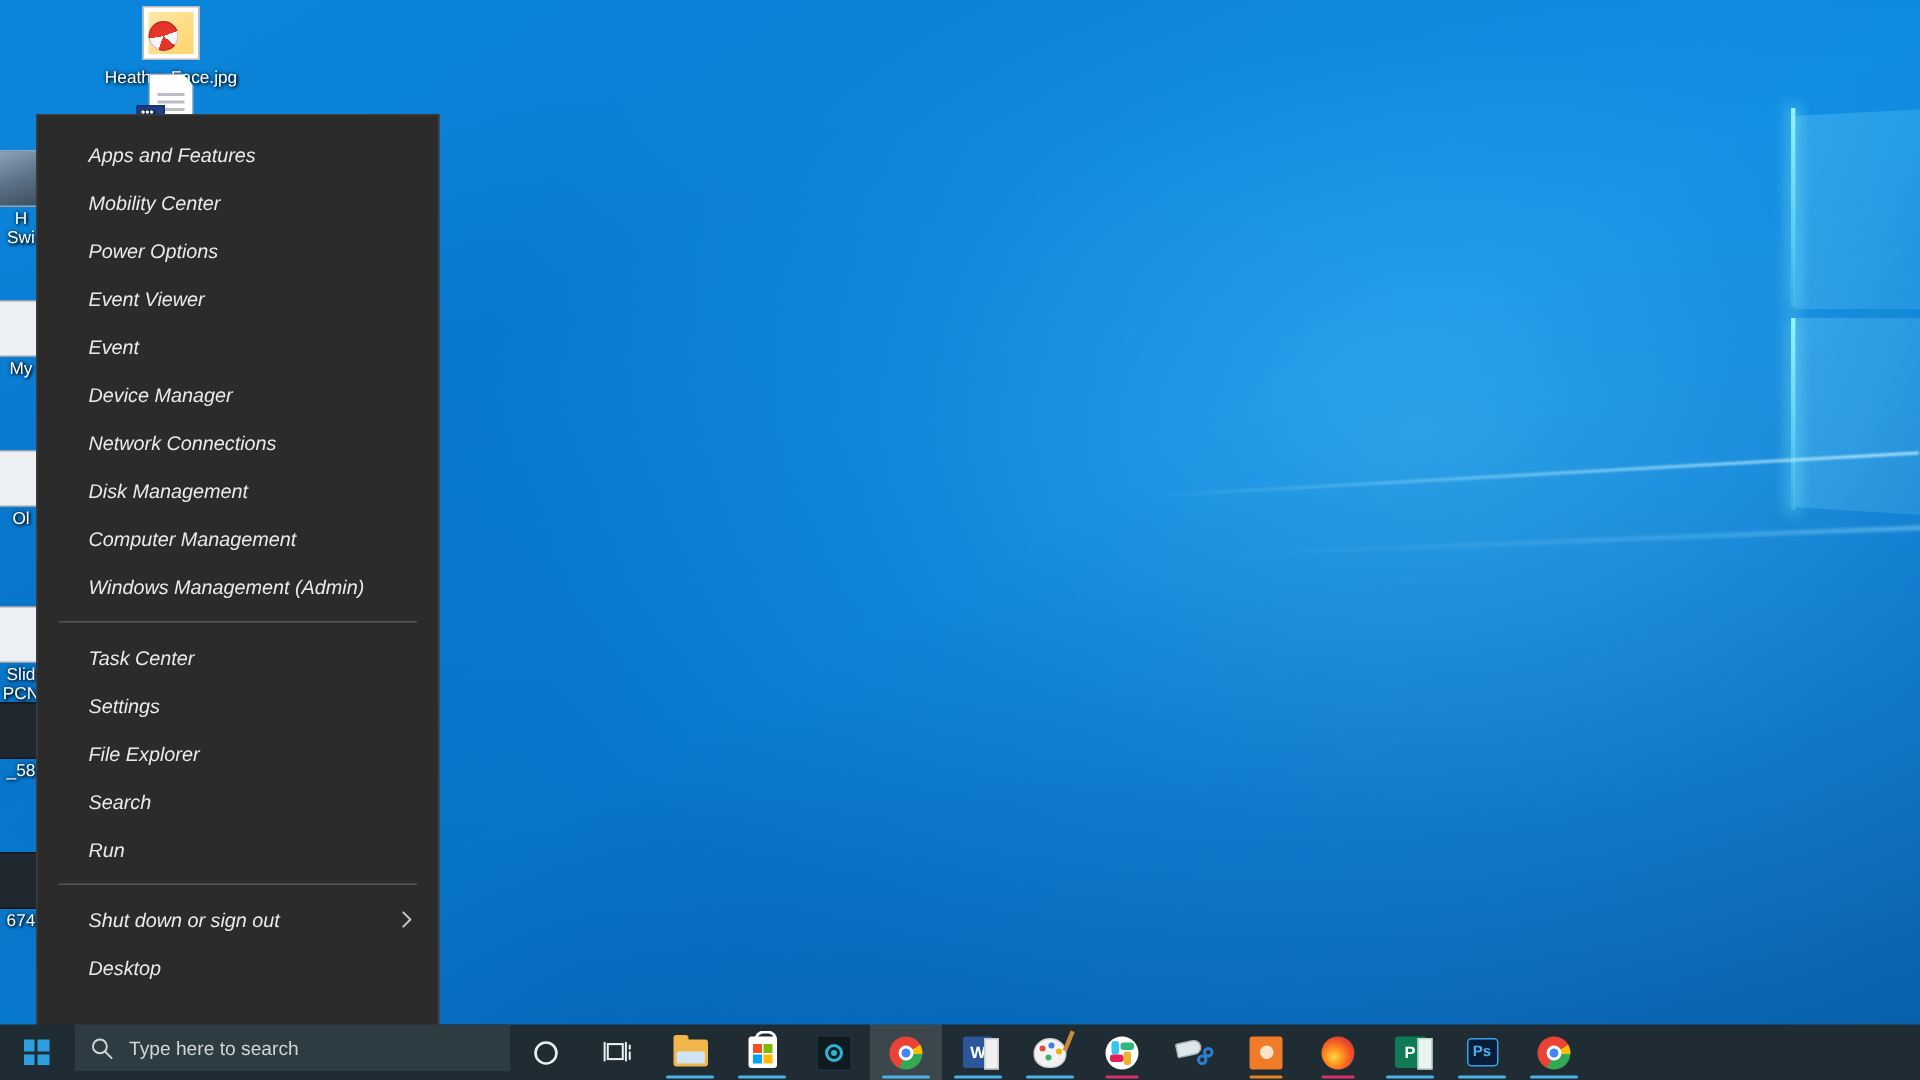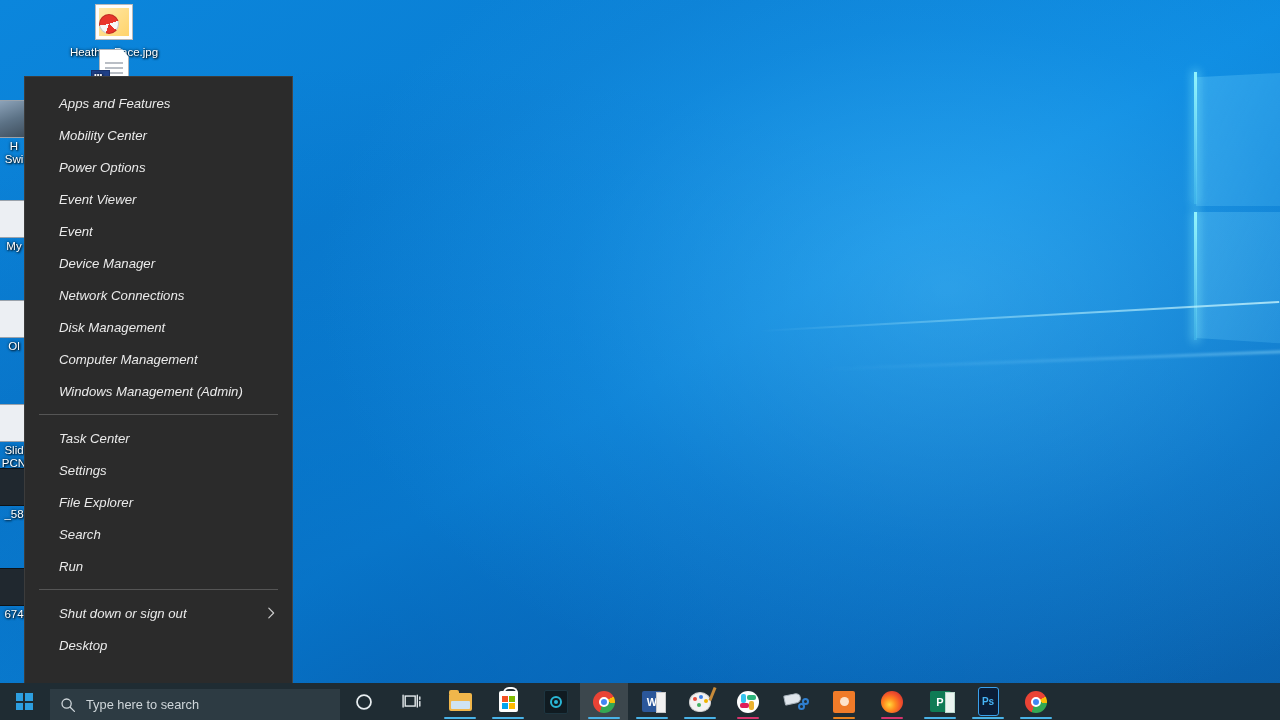--- a/index.html
+++ b/index.html
@@ -132,21 +132,21 @@
     width:14px; height:14px; flex:0 0 auto; opacity:0.85;
   }
   .menu-sep {
     height:1px; margin:7px 14px 7px 14px;
     background:#555;
   }
 
   
   #taskbar {
     position:absolute; left:0; bottom:0; width:1280px; height:37px;
-    background:#1f2c33; display:flex; align-items:flex-end; z-index:60;margin-top:44px;
+    background:#1f2c33; display:flex; align-items:flex-start; z-index:60;margin-top:44px;
   }
   #start-button {
     width:48px; height:37px; display:flex; align-items:center; justify-content:center;
   }
   .win-logo { width:17px; height:17px; display:grid;
               grid-template-columns:1fr 1fr; grid-template-rows:1fr 1fr; gap:2px; }
   .win-logo i { background:#2d9fe0; display:block; }
   #search-box {
     width:290px; height:31px; margin-left:2px;
     background:#2d3b43; display:flex; align-items:center; padding:0 10px;
@@ -207,21 +207,21 @@
   .g-snip .ring{position:absolute;width:7px;height:7px;border:2px solid #2f7fd0;border-radius:50%;}
   .g-snip .ring.a{left:14px;top:11px;} .g-snip .ring.b{left:18px;top:6px;}
   .g-orange { width:22px; height:22px; background:#f07b29; border-radius:2px;
               display:flex; align-items:center; justify-content:center; }
   .g-orange:after{content:"";width:9px;height:9px;border-radius:50%;background:#fde3cb;box-shadow:0 0 0 2px #f07b29;}
   .g-firefox { width:22px; height:22px; border-radius:50%;
                background:radial-gradient(circle at 38% 62%, #ffd93d 0%, #ff8a1e 32%, #f2542a 58%, #d83b2e 78%, #9b2fa0 100%); }
   .g-pub { width:21px; height:21px; background:#0f7b55; border-radius:2px; color:#fff;
            font-size:11px; font-weight:bold; display:flex; align-items:center; justify-content:center; position:relative;}
   .g-pub:after{content:"";position:absolute;right:-4px;top:1px;width:8px;height:19px;background:#eaf4f0;border:1px solid #bcd8cd;}
-  .g-ps { width:21px; height:29px; background:#0b1d36; border:1px solid #39a0ec; border-radius:3px;
+  .g-ps { width:21px; height:19px; background:#0b1d36; border:1px solid #39a0ec; border-radius:3px;
           color:#46b3f5; font-size:10px; font-weight:bold; display:flex; align-items:center; justify-content:center; }
 
   .taskview-gl { width:20px; height:17px; }
 </style>
 </head>
 <body>
 
 <div id="screen">
 
   <div class="wallpaper">

